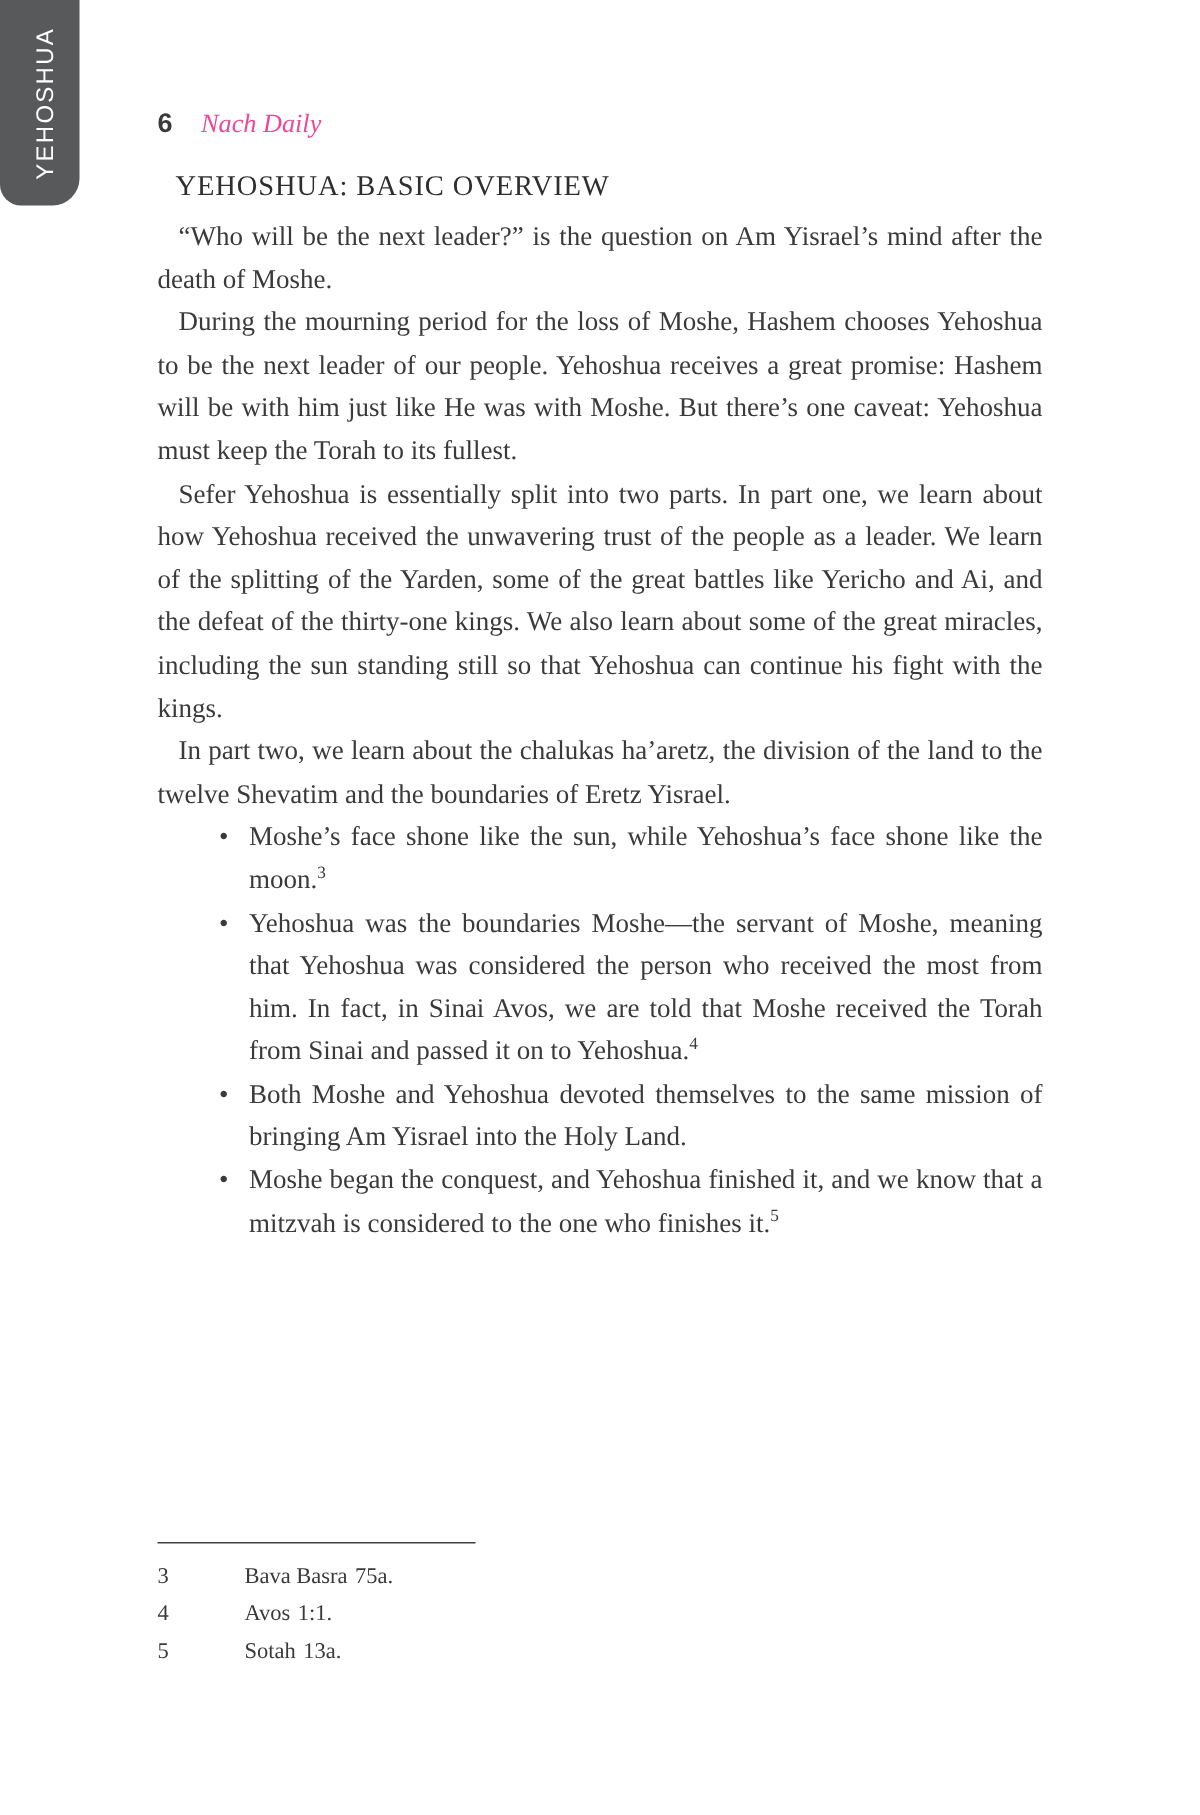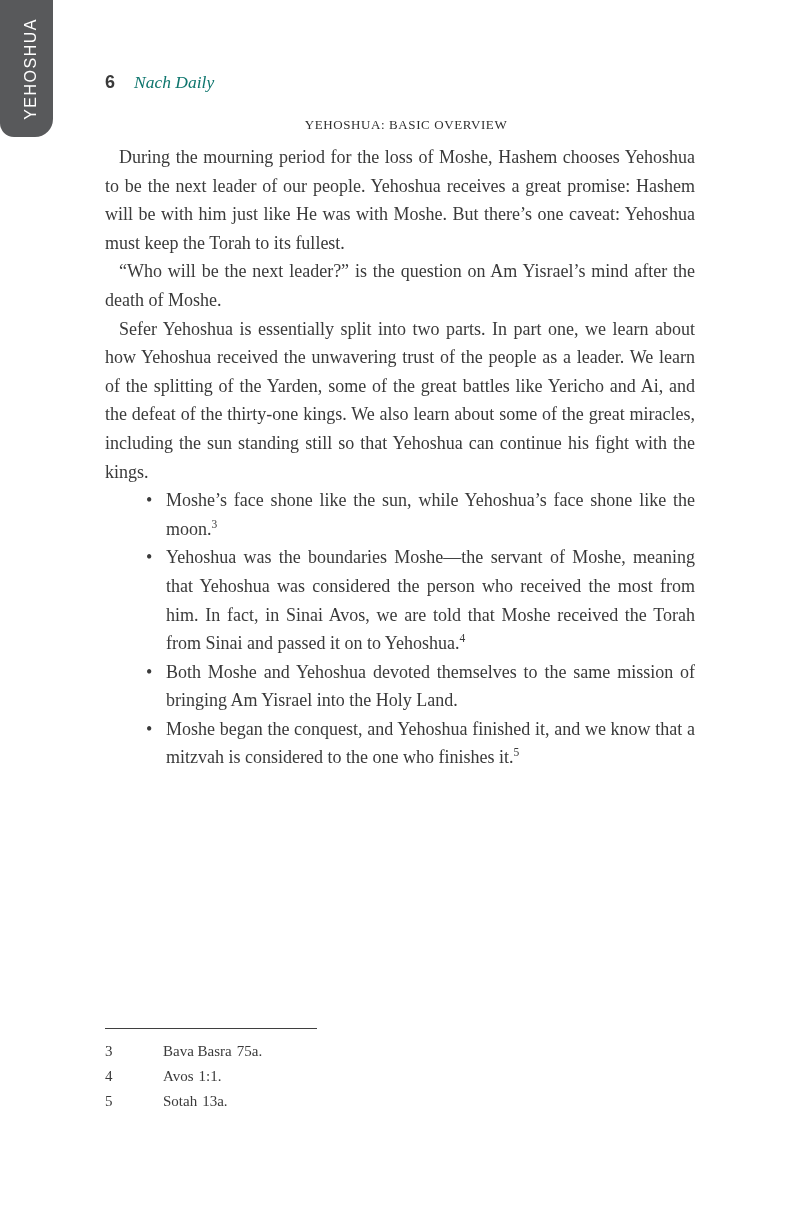--- a/index.html
+++ b/index.html
@@ -54,41 +54,41 @@
   .page-number {
     font-family: "Liberation Sans", sans-serif;
     font-size: 18px;
     font-weight: 600;
     color: #3a3a3a;
   }
   .book-title {
     font-style: italic;
     font-size: 17.5px;
     margin-left: 19px;
-    color: #0f766e;
+    color: #ec4899;
   }
 
   .body-text {
     font-size: 18px;
     line-height: 28.6px;
     text-align: justify;
   }
   .body-text p { margin: 0; }
   p.indent { text-indent: 14px; }
   .intro-para { margin-top: 32px; }
 
   .section-heading {
     font-family: "Liberation Serif", serif;
-    font-size: 13px;
+    font-size: 19px;
     font-weight: 400;
     letter-spacing: 0.6px;
     color: #2e2e2e;
     margin: 19px 0 6px 12px;
     line-height: 24px;
-    text-align: center;
+    text-align: left;
   }
   .section-heading.second { margin-top: 21px; margin-bottom: 9px; }
 
   .it { }
 
   ul.bullet-list {
     list-style: none;
     margin: 0;
     padding: 0;
   }
@@ -144,26 +144,27 @@
   <div class="running-header">
     <span class="page-number">6</span>
     <span class="book-title">Nach Daily</span>
   </div>
 
   <div class="body-text">
 
 
     <h2 class="section-heading">YEHOSHUA: BASIC OVERVIEW</h2>
 
+    <p class="indent">“Who will be the next leader?” is the question on Am Yisrael’s mind after the death of Moshe.</p>
+
     <p class="indent">During the mourning period for the loss of Moshe, Hashem chooses Yehoshua to be the next leader of our people. Yehoshua receives a great promise: Hashem will be with him just like He was with Moshe. But there’s one caveat: Yehoshua must keep the Torah to its fullest.</p>
 
-    <p class="indent">“Who will be the next leader?” is the question on Am Yisrael’s mind after the death of Moshe.</p>
-
     <p class="indent"><span class="it">Sefer Yehoshua</span><span> is essentially split into two parts. In part one, we learn about how Yehoshua received the unwavering trust of the people as a leader. We learn of the splitting of the Yarden, some of the great battles like Yericho and Ai, and the defeat of the thirty-one kings. We also learn about some of the great miracles, including the sun standing still so that Yehoshua can continue his fight with the kings.</span></p>
 
+    <p class="indent"><span>In part two, we learn about the </span><span class="it">chalukas ha’aretz</span><span>, the division of the land to the twelve Shevatim and the boundaries of Eretz Yisrael.</span></p>
 
 
     <ul class="bullet-list">
       <li>
         <span class="bullet-glyph">•</span>
         <span>Moshe’s face shone like the sun, while Yehoshua’s face shone like the moon.</span><sup class="fn-marker">3</sup>
       </li>
       <li>
         <span class="bullet-glyph">•</span>
         <span>Yehoshua was the </span><span class="it">boundaries Moshe</span><span>—the servant of Moshe, meaning that Yehoshua was considered the person who received the most from him. In fact, in </span><span class="it">Sinai Avos</span><span>, we are told that Moshe received the Torah from Sinai and passed it on to Yehoshua.</span><sup class="fn-marker">4</sup>

